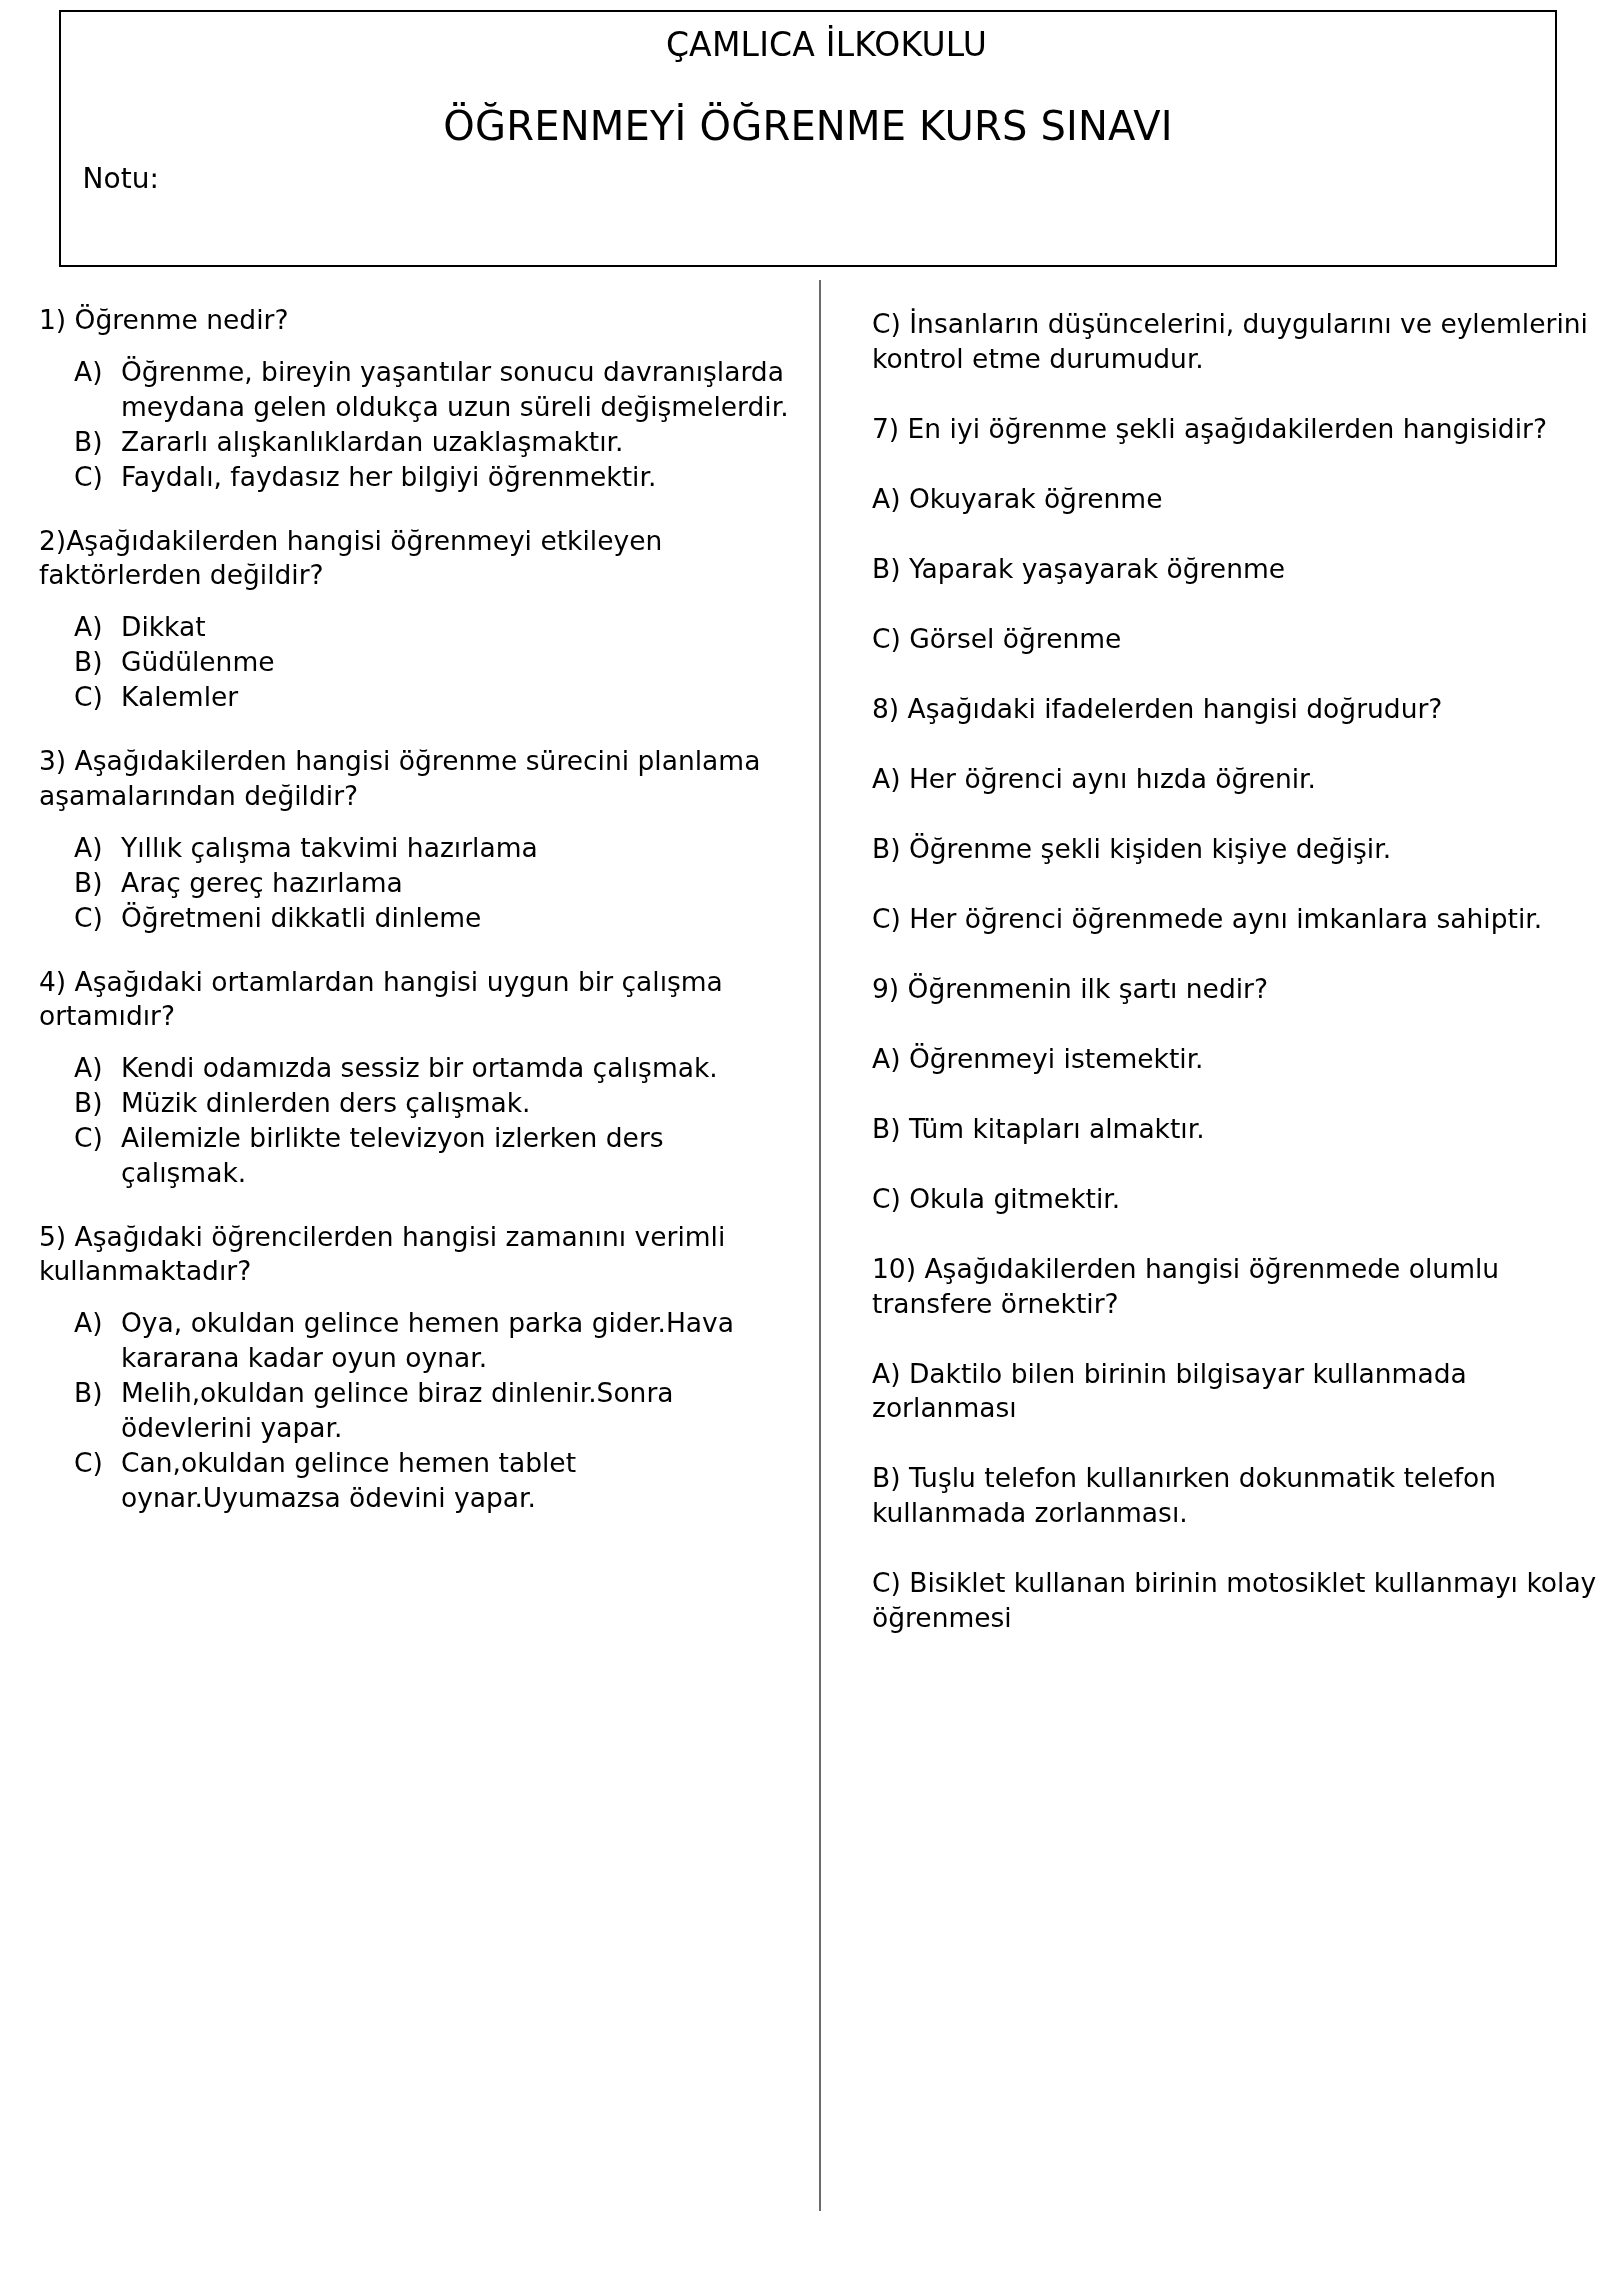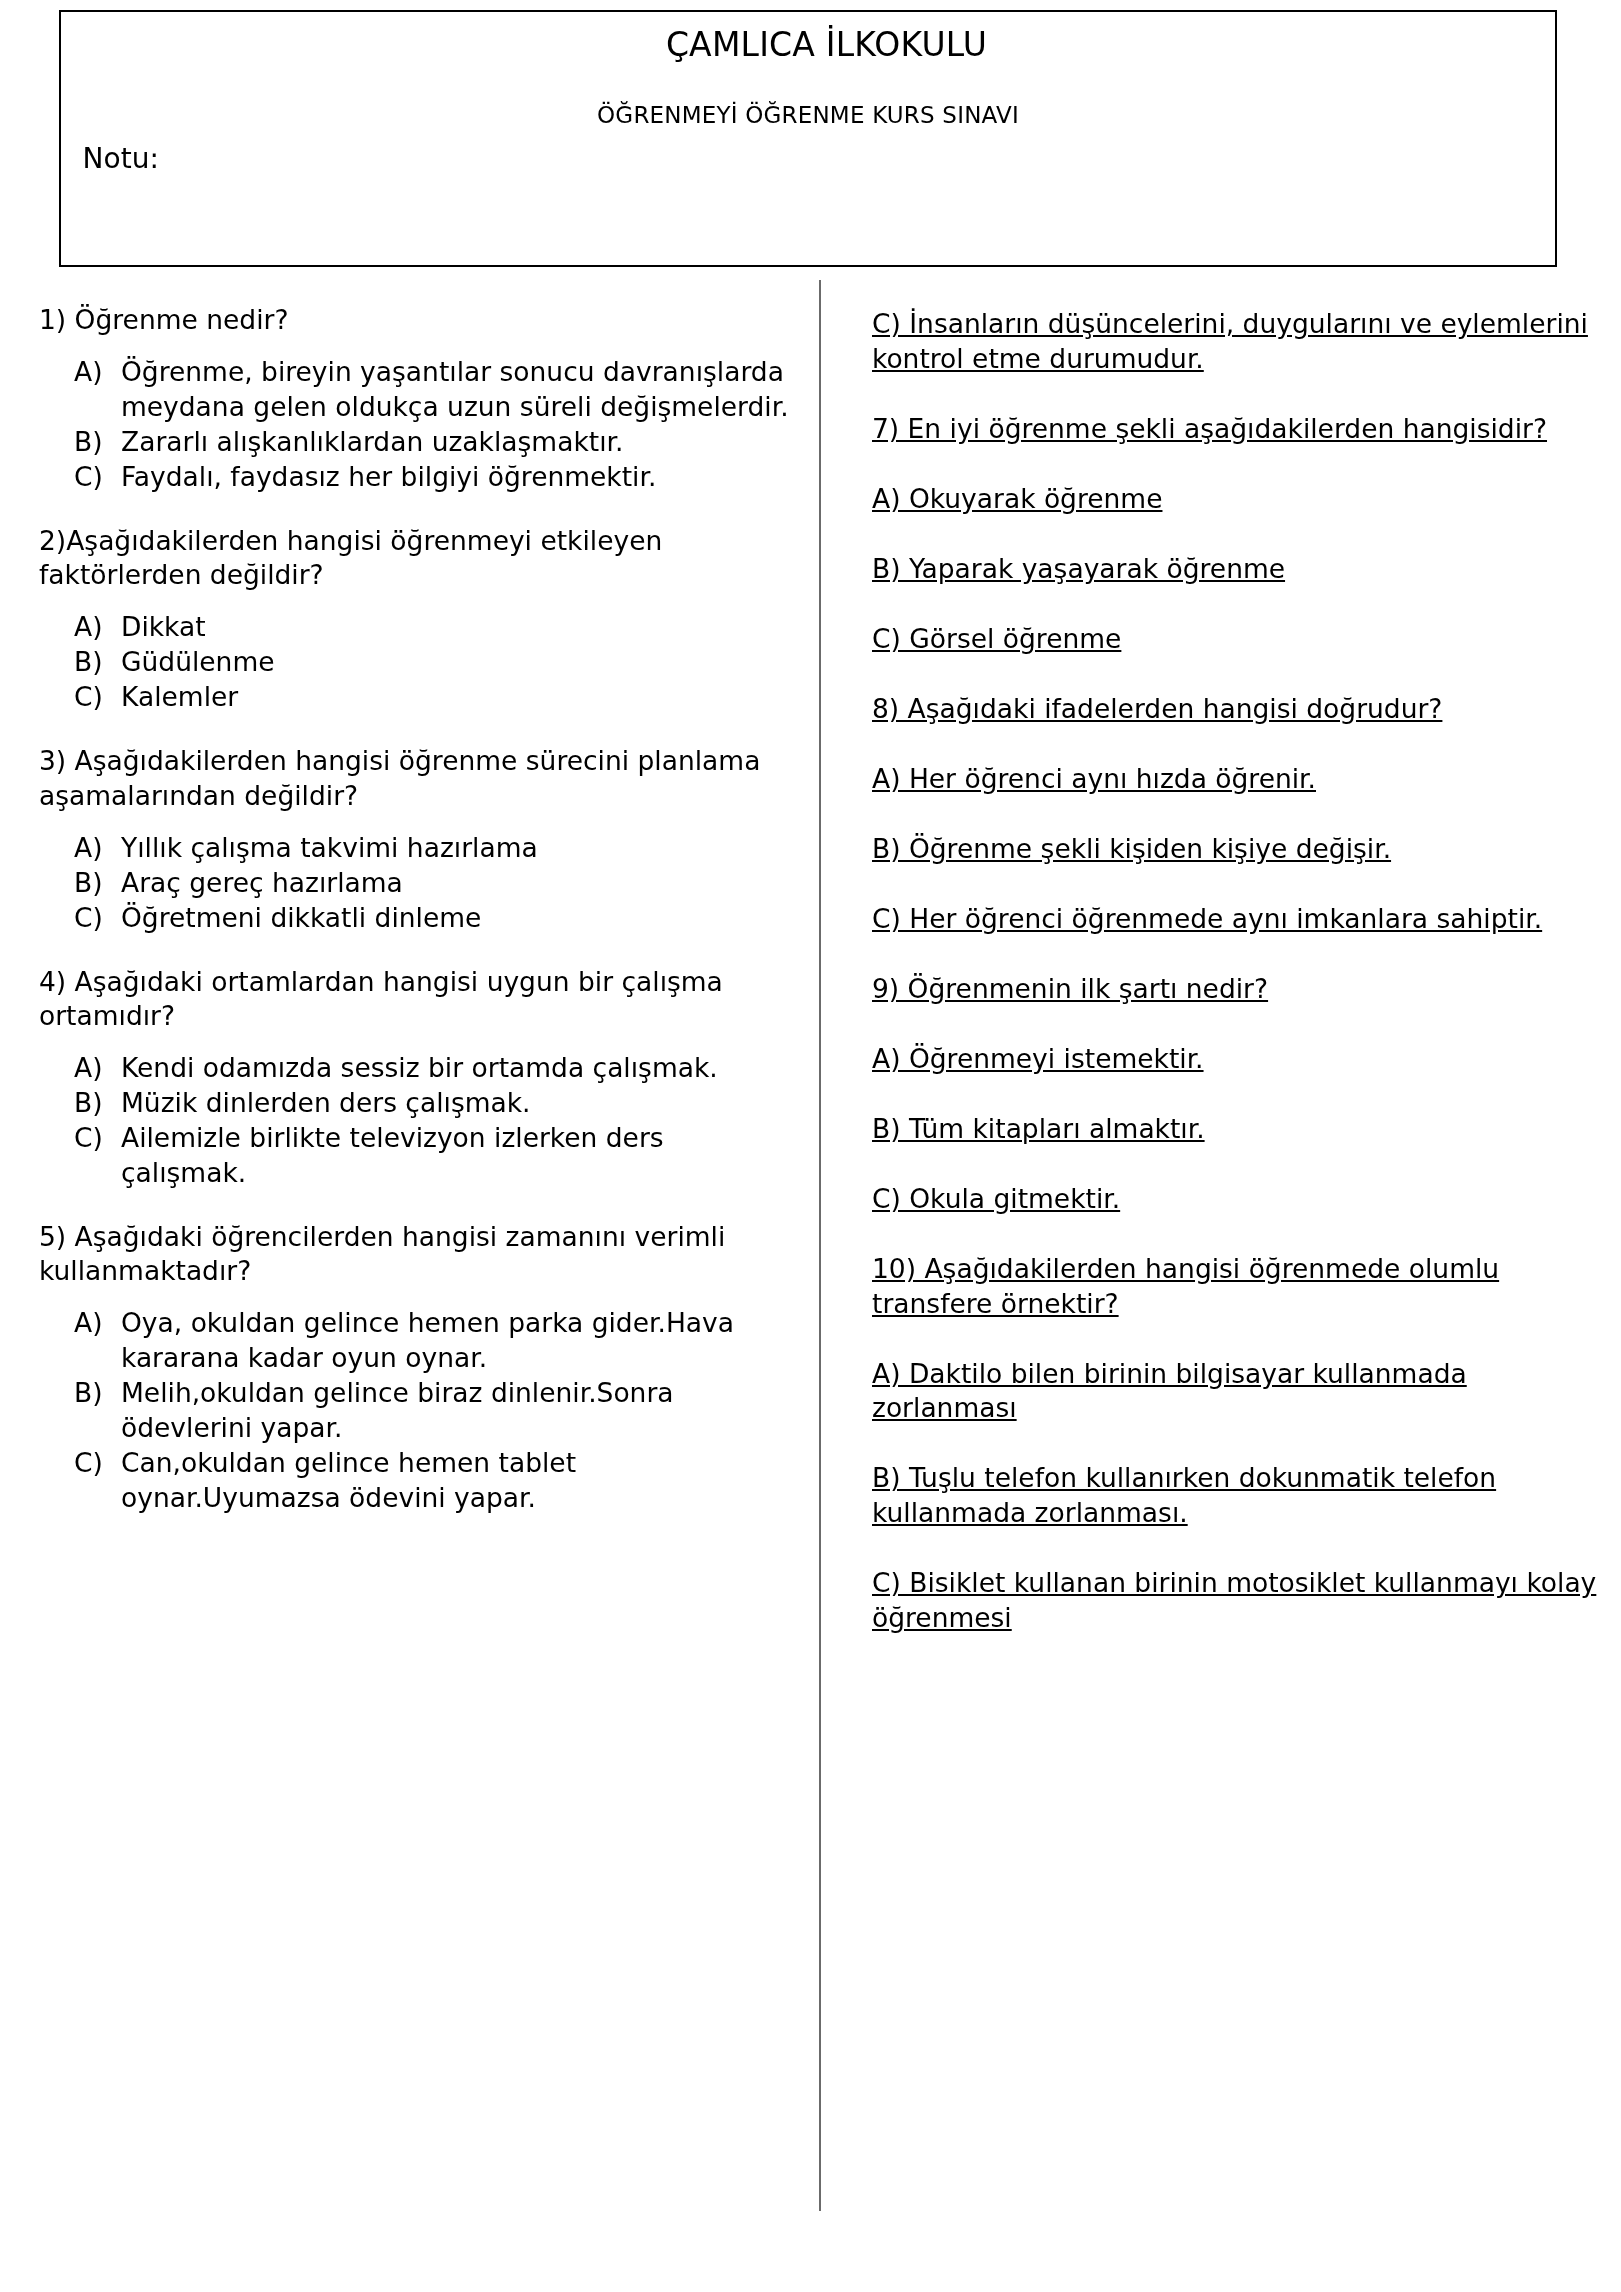--- a/index.html
+++ b/index.html
@@ -30,21 +30,21 @@
   .school-name {
     text-align: center;
     font-size: 33px;
     line-height: 1.2;
     margin-top: 13.7px;
     letter-spacing: 0.2px;
     padding-left: 37px;
   }
   .exam-title {
     text-align: center;
-    font-size: 23px;
+    font-size: 40px;
     line-height: 1.2;
     margin-top: 37px;
     letter-spacing: 0.2px;
   }
   .field-line {
     font-size: 28px;
     margin-left: 21.6px;
     line-height: 1.35;
   }
   .field-name {
@@ -67,21 +67,20 @@
     top: 0;
   }
   .col-left {
     left: 39px;
     width: 755px;
     margin-top: 31px;
   }
   .col-right {
     left: 872px;
     width: 725px;
-    text-decoration: underline;
   }
   .divider {
     position: absolute;
     left: 819px;
     top: 7.8px;
     width: 2px;
     height: 1931px;
     background: #6b6b6b;
   }
 

